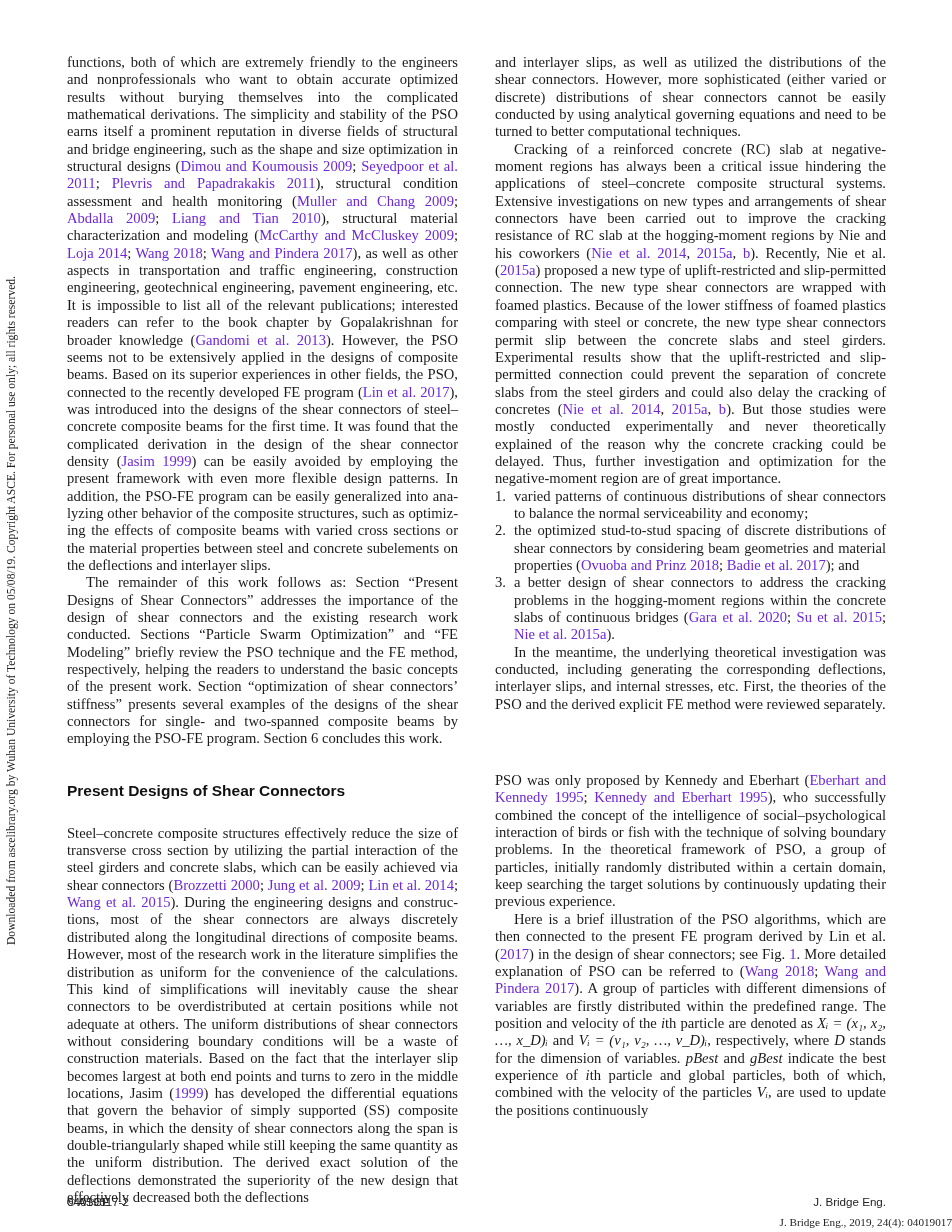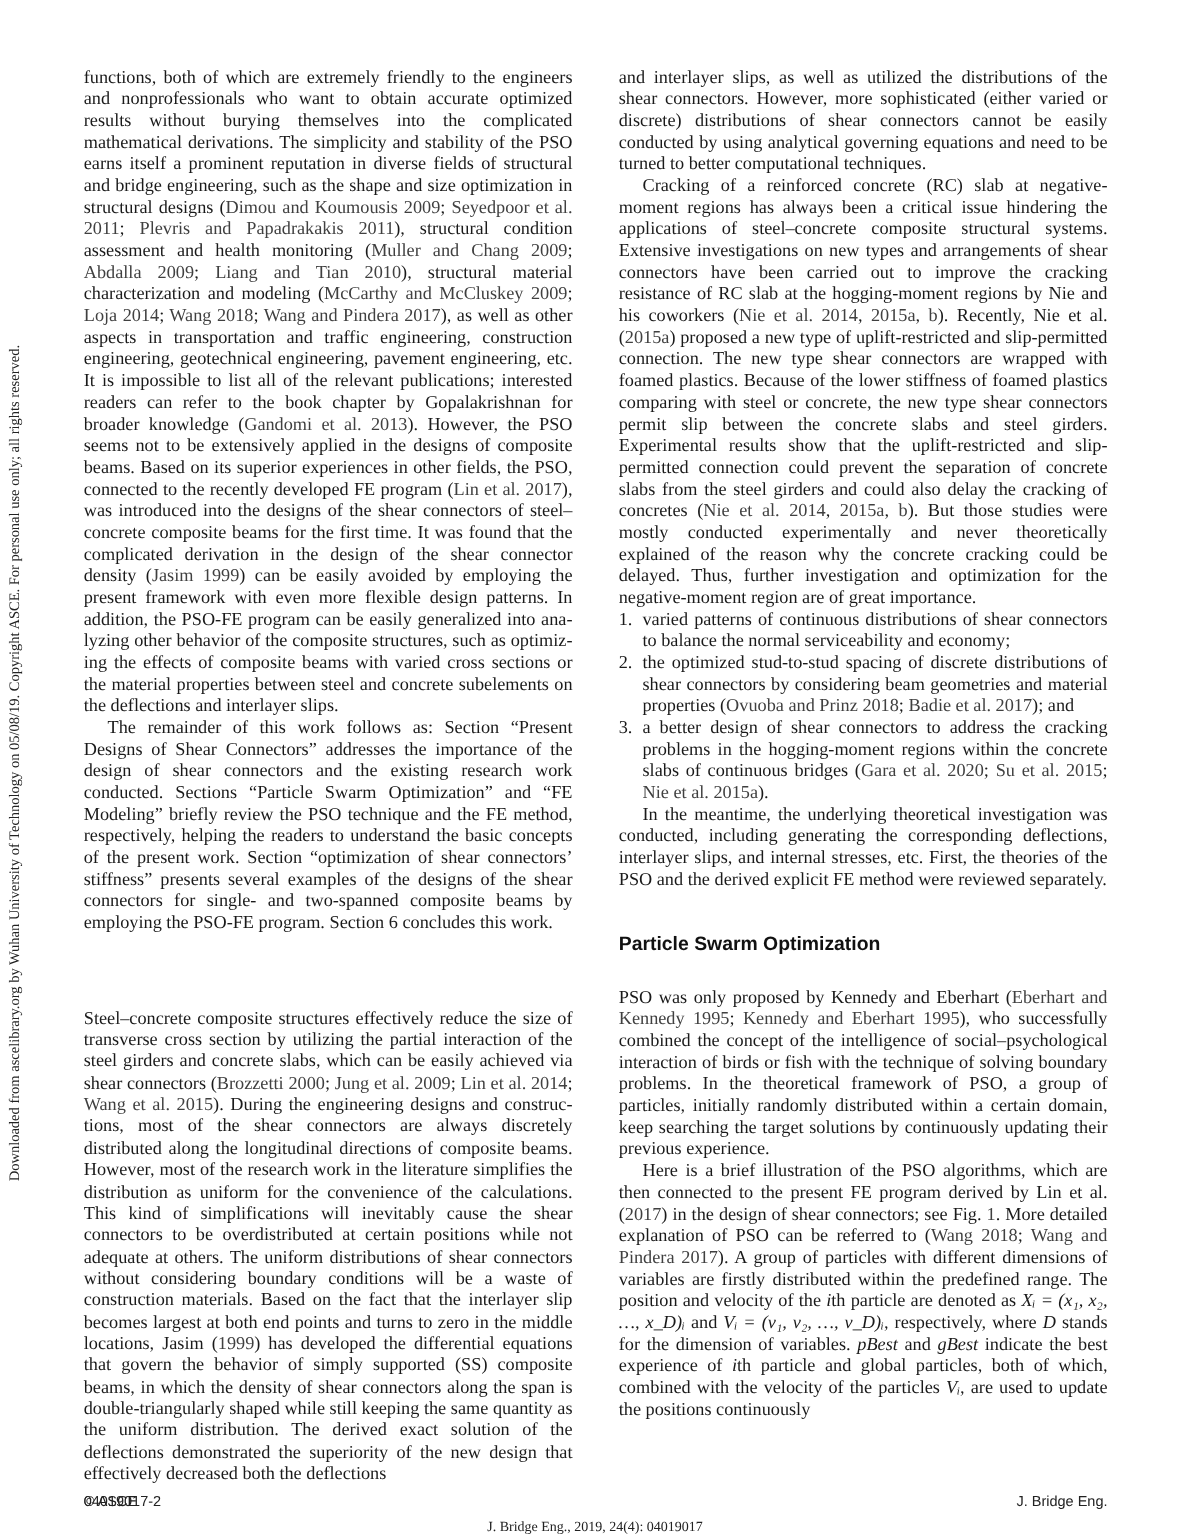--- a/index.html
+++ b/index.html
@@ -4,54 +4,55 @@
 <style>
   html, body { margin:0; padding:0; background:#ffffff; }
   body { width:952px; height:1232px; position:relative; overflow:hidden;
          font-family:"Liberation Serif", serif; color:#1a1a1a; }
   .col { position:absolute; top:54px; width:391px; font-size:14.6px; line-height:17.35px;
          text-align:justify; hyphens:manual; }
   .col.left { left:67px; }
   .col.right { left:495px; }
   p { margin:0; }
   p.indent { text-indent:19px; }
-  a.ref, span.ref { color:#404040; text-decoration:none; }
+  a.ref, span.ref { color:#6d28d9; text-decoration:none; }
   h2 { font-family:"Liberation Sans", sans-serif; font-weight:bold; font-size:15.5px;
        margin:0; line-height:18px; color:#111; }
   .sec-gap-before { height:34px; }
   .sec-gap-after { height:25px; }
   ol { margin:0; padding:0; list-style:none; }
   ol li { position:relative; padding-left:19px; }
   ol li .num { position:absolute; left:0; top:0; }
   .side-note { position:absolute; left:0; top:230px; width:22px; height:760px;
                display:flex; align-items:center; justify-content:center; }
   .side-note span { display:block; transform:rotate(-90deg); white-space:nowrap;
                     font-size:11.6px; color:#222; font-family:"Liberation Serif", serif; }
   .footer { position:absolute; top:1171px; left:67px; width:819px; height:16px;
             font-family:"Liberation Sans", sans-serif; font-size:11.6px; color:#222;margin-top:24px; }
   .footer .l { position:absolute; left:0; }
   .footer .c { position:absolute; left:0; right:0; text-align:left; }
   .footer .r { position:absolute; right:0; }
-  .citation { position:absolute; top:1216px; left:0; width:952px; text-align:center;
+  .citation { position:absolute; top:1216px; left:0; width:952px; text-align:right;
               font-size:11.2px; color:#222; font-family:"Liberation Serif", serif; }
   i { font-style:italic; }
 </style>
 </head>
 <body>
 
 <div class="side-note">
   <span>Downloaded from ascelibrary.org by Wuhan University of Technology on 05/08/19. Copyright ASCE. For personal use only; all rights reserved.</span>
 </div>
 
 <div class="col left">
   <p>
     <span>functions, both of which are extremely friendly to the engineers and nonprofessionals who want to obtain accurate optimized results without burying themselves into the complicated mathematical der­ivations. The simplicity and stability of the PSO earns itself a prom­inent reputation in diverse fields of structural and bridge engineer­ing, such as the shape and size optimization in structural designs (</span><a class="ref">Dimou and Koumousis 2009</a><span>; </span><a class="ref">Seyedpoor et al. 2011</a><span>; </span><a class="ref">Plevris and Papadrakakis 2011</a><span>), structural condition assessment and health monitoring (</span><a class="ref">Muller and Chang 2009</a><span>; </span><a class="ref">Abdalla 2009</a><span>; </span><a class="ref">Liang and Tian 2010</a><span>), structural material characterization and modeling (</span><a class="ref">McCarthy and McCluskey 2009</a><span>; </span><a class="ref">Loja 2014</a><span>; </span><a class="ref">Wang 2018</a><span>; </span><a class="ref">Wang and Pindera 2017</a><span>), as well as other aspects in transportation and traffic engineer­ing, construction engineering, geotechnical engineering, pavement engineering, etc. It is impossible to list all of the relevant publica­tions; interested readers can refer to the book chapter by Gopalakrishnan for broader knowledge (</span><a class="ref">Gandomi et al. 2013</a><span>). However, the PSO seems not to be extensively applied in the designs of composite beams. Based on its superior experiences in other fields, the PSO, connected to the recently developed FE pro­gram (</span><a class="ref">Lin et al. 2017</a><span>), was introduced into the designs of the shear connectors of steel–concrete composite beams for the first time. It was found that the complicated derivation in the design of the shear connector density (</span><a class="ref">Jasim 1999</a><span>) can be easily avoided by employing the present framework with even more flexible design patterns. In addition, the PSO-FE program can be easily generalized into ana­lyzing other behavior of the composite structures, such as optimiz­ing the effects of composite beams with varied cross sections or the material properties between steel and concrete subelements on the deflections and interlayer slips.</span>
   </p>
   <p class="indent">The remainder of this work follows as: Section “Present Designs of Shear Connectors” addresses the importance of the design of shear connectors and the existing research work conducted. Sections “Particle Swarm Optimization” and “FE Modeling” briefly review the PSO technique and the FE method, respectively, helping the readers to understand the basic concepts of the present work. Section “optimization of shear connectors’ stiffness” presents several exam­ples of the designs of the shear connectors for single- and two-spanned composite beams by employing the PSO-FE program. Section 6 concludes this work.</p>
   <div class="sec-gap-before"></div>
+  <h2>Present Designs of Shear Connectors</h2>
   <div class="sec-gap-after"></div>
   <p>
     <span>Steel–concrete composite structures effectively reduce the size of transverse cross section by utilizing the partial interaction of the steel girders and concrete slabs, which can be easily achieved via shear connectors (</span><a class="ref">Brozzetti 2000</a><span>; </span><a class="ref">Jung et al. 2009</a><span>; </span><a class="ref">Lin et al. 2014</a><span>; </span><a class="ref">Wang et al. 2015</a><span>). During the engineering designs and construc­tions, most of the shear connectors are always discretely distributed along the longitudinal directions of composite beams. However, most of the research work in the literature simplifies the distribution as uniform for the convenience of the calculations. This kind of sim­plifications will inevitably cause the shear connectors to be overdis­tributed at certain positions while not adequate at others. The uni­form distributions of shear connectors without considering boundary conditions will be a waste of construction materials. Based on the fact that the interlayer slip becomes largest at both end points and turns to zero in the middle locations, Jasim (</span><a class="ref">1999</a><span>) has developed the differential equations that govern the behavior of simply supported (SS) composite beams, in which the density of shear connectors along the span is double-triangularly shaped while still keeping the same quantity as the uniform distribution. The derived exact solution of the deflections demonstrated the superior­ity of the new design that effectively decreased both the deflections</span>
   </p>
 </div>
 
 <div class="col right">
   <p>and interlayer slips, as well as utilized the distributions of the shear connectors. However, more sophisticated (either varied or discrete) distributions of shear connectors cannot be easily conducted by using analytical governing equations and need to be turned to better computational techniques.</p>
   <p class="indent">
     <span>Cracking of a reinforced concrete (RC) slab at negative-moment regions has always been a critical issue hindering the applications of steel–concrete composite structural systems. Extensive investi­gations on new types and arrangements of shear connectors have been carried out to improve the cracking resistance of RC slab at the hogging-moment regions by Nie and his coworkers (</span><a class="ref">Nie et al. 2014</a><span>, </span><a class="ref">2015a</a><span>, </span><a class="ref">b</a><span>). Recently, Nie et al. (</span><a class="ref">2015a</a><span>) proposed a new type of uplift-restricted and slip-permitted connection. The new type shear connectors are wrapped with foamed plastics. Because of the lower stiffness of foamed plastics comparing with steel or concrete, the new type shear connectors permit slip between the concrete slabs and steel girders. Experimental results show that the uplift-restricted and slip-permitted connection could prevent the separa­tion of concrete slabs from the steel girders and could also delay the cracking of concretes (</span><a class="ref">Nie et al. 2014</a><span>, </span><a class="ref">2015a</a><span>, </span><a class="ref">b</a><span>). But those studies were mostly conducted experimentally and never theoretically explained of the reason why the concrete cracking could be delayed. Thus, further investigation and optimization for the negative-moment region are of great importance.</span>
@@ -65,21 +66,20 @@
       <span class="num">2.</span>
       <span>the optimized stud-to-stud spacing of discrete distributions of shear connectors by considering beam geometries and material properties (</span><a class="ref">Ovuoba and Prinz 2018</a><span>; </span><a class="ref">Badie et al. 2017</a><span>); and</span>
     </li>
     <li>
       <span class="num">3.</span>
       <span>a better design of shear connectors to address the cracking problems in the hogging-moment regions within the concrete slabs of continuous bridges (</span><a class="ref">Gara et al. 2020</a><span>; </span><a class="ref">Su et al. 2015</a><span>; </span><a class="ref">Nie et al. 2015a</a><span>).</span>
     </li>
   </ol>
   <p class="indent">In the meantime, the underlying theoretical investigation was conducted, including generating the corresponding deflections, inter­layer slips, and internal stresses, etc. First, the theories of the PSO and the derived explicit FE method were reviewed separately.</p>
   <div class="sec-gap-before"></div>
-  <h2>Particle Swarm Optimization</h2>
   <div class="sec-gap-after"></div>
   <p>
     <span>PSO was only proposed by Kennedy and Eberhart (</span><a class="ref">Eberhart and Kennedy 1995</a><span>; </span><a class="ref">Kennedy and Eberhart 1995</a><span>), who successfully com­bined the concept of the intelligence of social–psychological interac­tion of birds or fish with the technique of solving boundary problems. In the theoretical framework of PSO, a group of particles, initially randomly distributed within a certain domain, keep searching the tar­get solutions by continuously updating their previous experience.</span>
   </p>
   <p class="indent">
     <span>Here is a brief illustration of the PSO algorithms, which are then connected to the present FE program derived by Lin et al. (</span><a class="ref">2017</a><span>) in the design of shear connectors; see Fig. </span><a class="ref">1</a><span>. More detailed explana­tion of PSO can be referred to (</span><a class="ref">Wang 2018</a><span>; </span><a class="ref">Wang and Pindera 2017</a><span>). A group of particles with different dimensions of variables are firstly distributed within the predefined range. The position and velocity of the </span><i>i</i><span>th particle are denoted as </span><i>Xᵢ = (x₁, x₂, …, x_D)ᵢ</i><span> and </span><i>Vᵢ = (v₁, v₂, …, v_D)ᵢ</i><span>, respectively, where </span><i>D</i><span> stands for the dimen­sion of variables. </span><i>pBest</i><span> and </span><i>gBest</i><span> indicate the best experience of </span><i>i</i><span>th particle and global particles, both of which, combined with the velocity of the particles </span><i>Vᵢ</i><span>, are used to update the positions continuously</span>
   </p>
 </div>
 
 <div class="footer">

